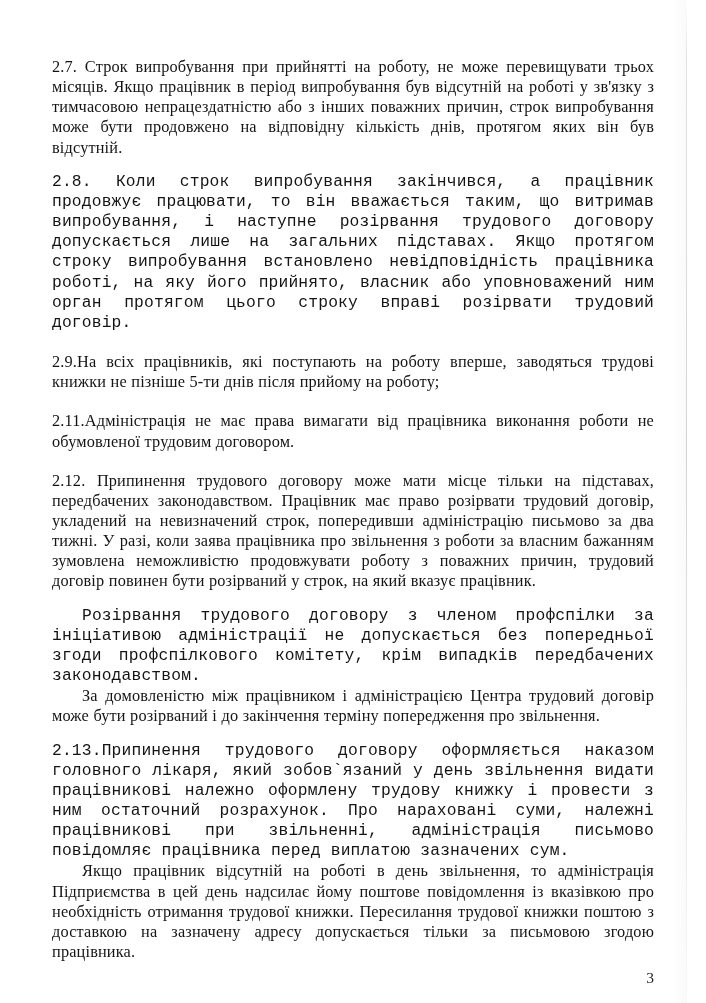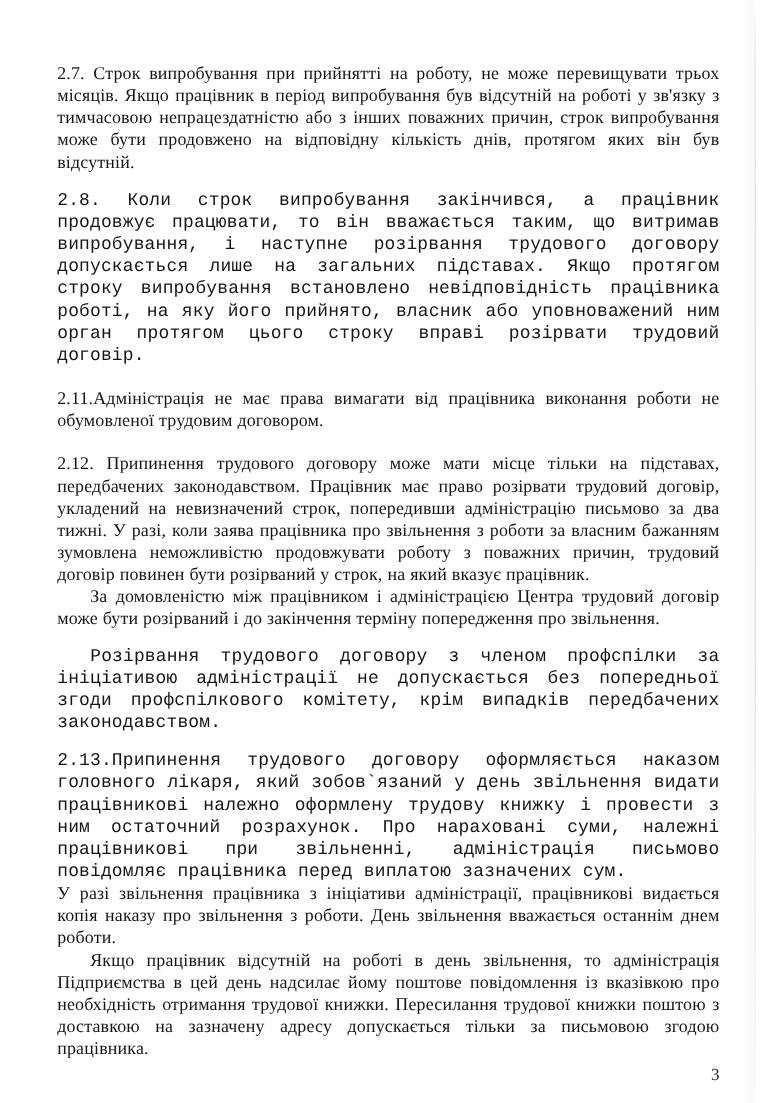--- a/index.html
+++ b/index.html
@@ -86,30 +86,30 @@
 
 <div class="scan-edge-soft"></div>
 <div class="scan-edge"></div>
 
 <div class="page">
 
   <p class="para gap-none noindent">2.7. Строк випробування при прийнятті на роботу, не може перевищувати трьох місяців. Якщо працівник в період випробування був відсутній на роботі у зв'язку з тимчасовою непрацездатністю або з інших поважних причин, строк випробування може бути продовжено на відповідну кількість днів, протягом яких він був відсутній.</p>
 
   <p class="para gap-md noindent">2.8. Коли строк випробування закінчився, а працівник продовжує працювати, то він вважається таким, що витримав випробування, і наступне розірвання трудового договору допускається лише на загальних підставах. Якщо протягом строку випробування встановлено невідповідність працівника роботі, на яку його прийнято, власник або уповноважений ним орган протягом цього строку вправі розірвати трудовий договір.</p>
 
+  <p class="para gap-lg noindent">2.9.На всіх працівників, які поступають на роботу вперше, заводяться трудові книжки не пізніше 5-ти днів після прийому на роботу;</p>
 
 
   <p class="para gap-lg noindent">2.11.Адміністрація не має права вимагати від працівника виконання роботи не обумовленої трудовим договором.</p>
 
   <p class="para gap-lg noindent">2.12. Припинення трудового договору може мати місце тільки на підставах, передбачених законодавством. Працівник має право розірвати трудовий договір, укладений на невизначений строк, попередивши адміністрацію письмово за два тижні. У разі, коли заява працівника про звільнення з роботи за власним бажанням зумовлена неможливістю продовжувати роботу з поважних причин, трудовий договір повинен бути розірваний у строк, на який вказує працівник.</p>
 
+  <p class="para gap-md indent">Розірвання трудового договору з членом профспілки за ініціативою адміністрації не допускається без попередньої згоди профспілкового комітету, крім випадків передбачених законодавством.</p>
+
   <p class="para gap-none indent">За домовленістю між працівником і адміністрацією Центра трудовий договір може бути розірваний і до закінчення терміну попередження про звільнення.</p>
-
-  <p class="para gap-md indent">Розірвання трудового договору з членом профспілки за ініціативою адміністрації не допускається без попередньої згоди профспілкового комітету, крім випадків передбачених законодавством.</p>
 
   <p class="para gap-md noindent">2.13.Припинення трудового договору оформляється наказом головного лікаря, який зобов`язаний у день звільнення видати працівникові належно оформлену трудову книжку і провести з ним остаточний розрахунок. Про нараховані суми, належні працівникові при звільненні, адміністрація письмово повідомляє працівника перед виплатою зазначених сум.</p>
 
-  <p class="para gap-none noindent">У разі звільнення працівника з ініціативи адміністрації, працівникові видається копія наказу про звільнення з роботи. День звільнення вважається останнім днем роботи.</p>
 
   <p class="para gap-none indent">Якщо працівник відсутній на роботі в день звільнення, то адміністрація Підприємства в цей день надсилає йому поштове повідомлення із вказівкою про необхідність отримання трудової книжки. Пересилання трудової книжки поштою з доставкою на зазначену адресу допускається тільки за письмовою згодою працівника.</p>
 
   <div class="page-number">3</div>
 </div>
 
 </body></html>

